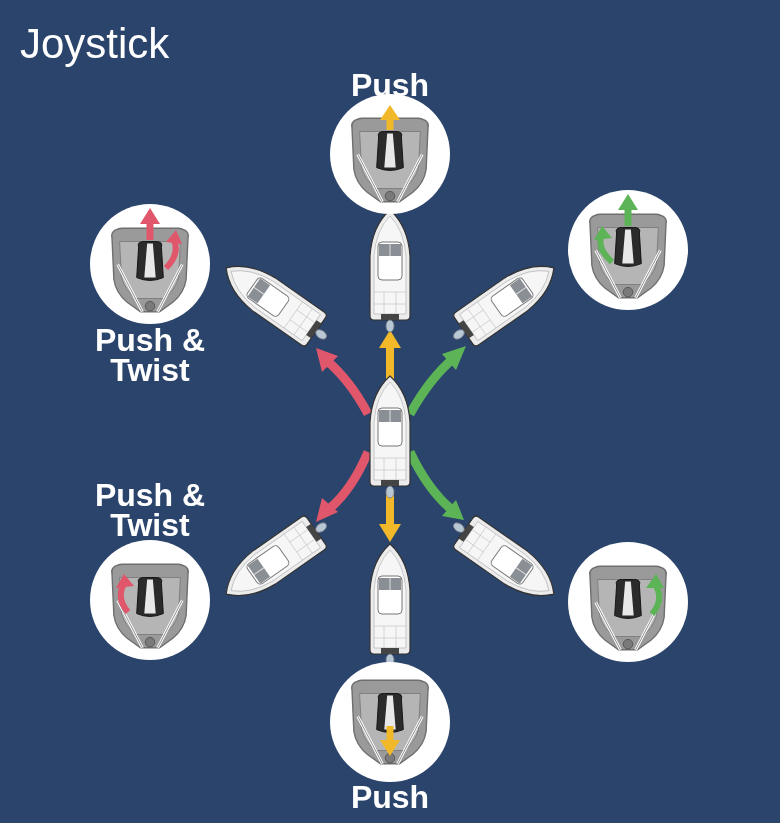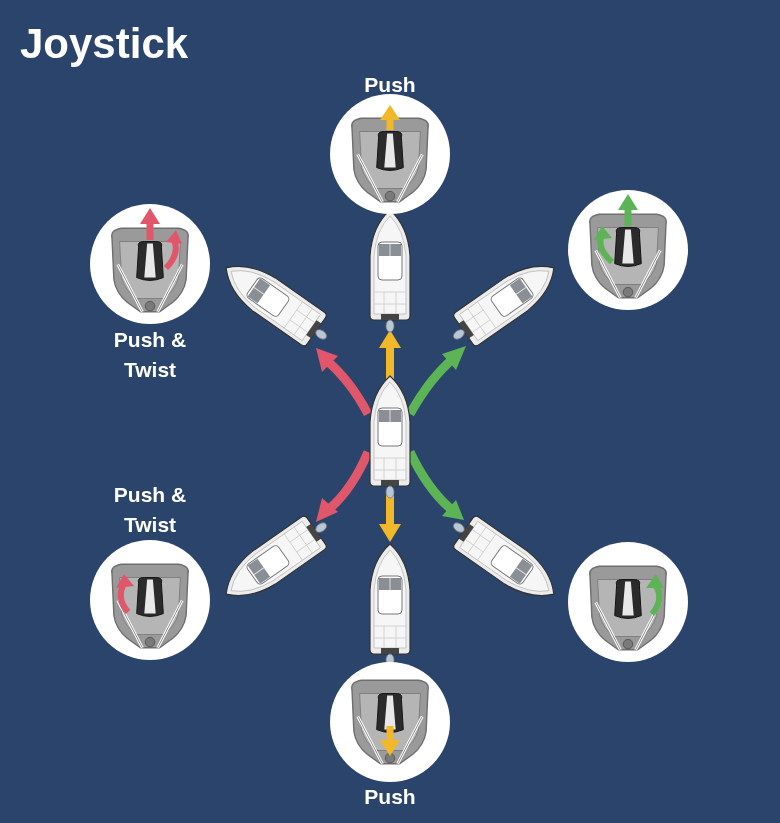--- a/index.html
+++ b/index.html
@@ -1,19 +1,19 @@
 <!DOCTYPE html>
 <html><head>
   <meta charset="utf-8">
   <style>
     html, body { margin: 0; padding: 0; }
     body { width: 780px; height: 823px; background: #2b446b; position: relative; overflow: hidden;
            font-family: "Liberation Sans", sans-serif; }
-    .title { position: absolute; left: 20px; top: 20px; color: #ffffff; font-weight: bold; font-size: 42px; letter-spacing: 0px; }
-    .label { position: absolute; color: #ffffff; font-weight: bold; font-size: 21px; text-align: center; line-height: 30px; }
+    .title { position: absolute; left: 20px; top: 20px; color: #ffffff; font-weight: normal; font-size: 42px; letter-spacing: 0px; }
+    .label { position: absolute; color: #ffffff; font-weight: bold; font-size: 32px; text-align: center; line-height: 30px; }
     svg.stage { position: absolute; left: 0; top: 0; }
   </style>
 </head>
 <body>
 
 <div class="title">Joystick</div>
 
 <div class="label" style="left:340px; top:70px; width:100px;">Push</div>
 <div class="label" style="left:90px; top:325px; width:120px;">
   <div>Push &amp;</div>

